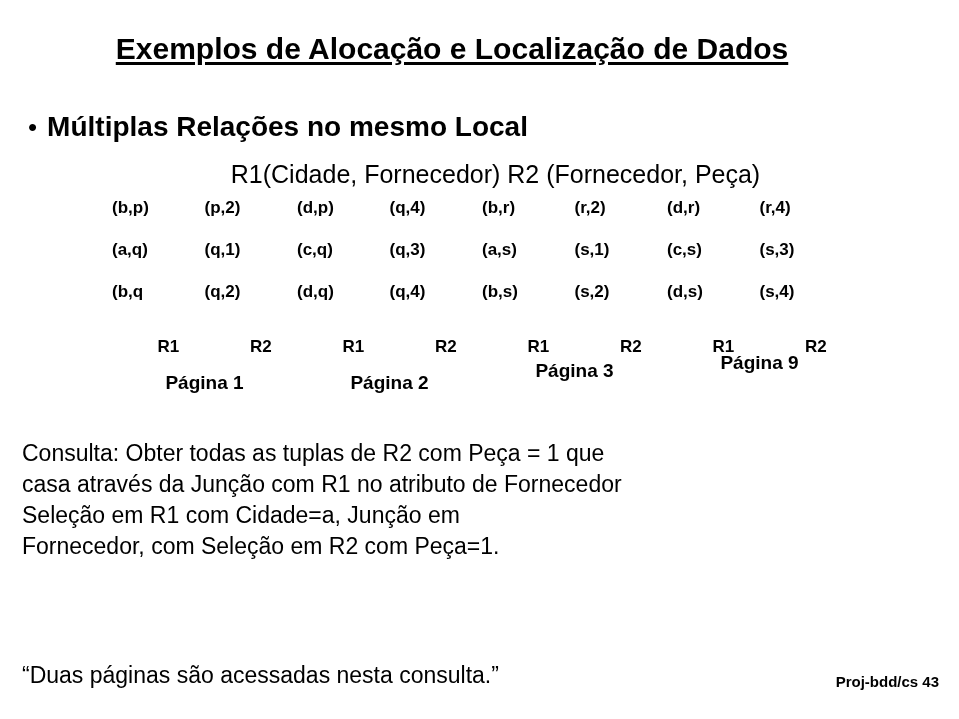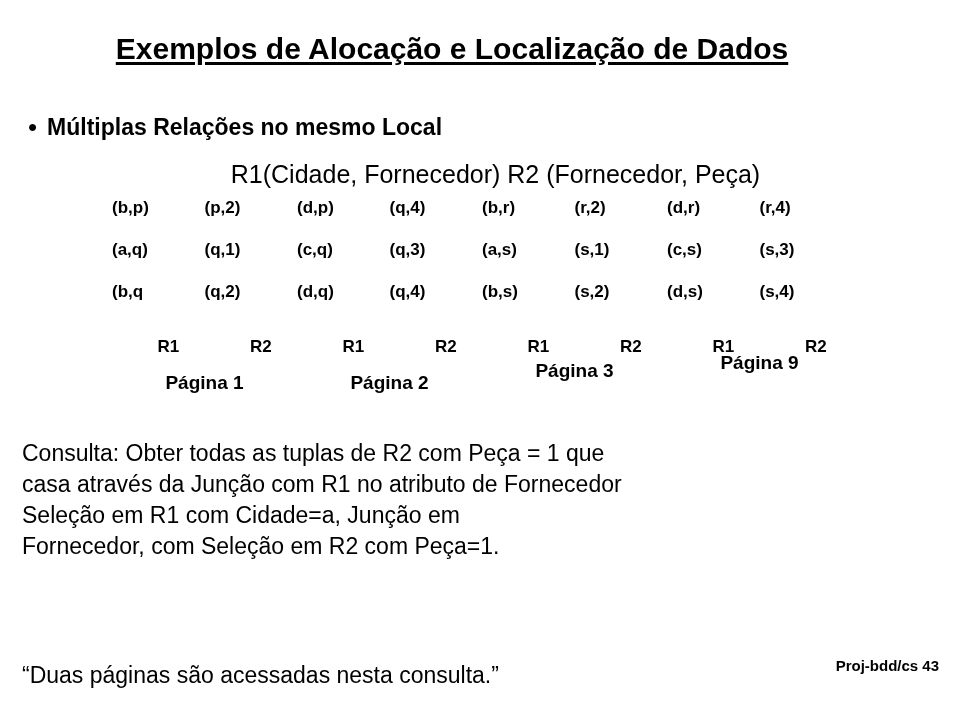--- a/index.html
+++ b/index.html
@@ -45,21 +45,21 @@
     width: 900px;
     display: flex;
     align-items: flex-start;
   }
   .bullet-dot {
     font-size: 26px;
     line-height: 34px;
     margin-right: 10px;
   }
   .bullet-text {
-    font-size: 23px;
+    font-size: 28px;
     font-weight: bold;
     line-height: 34px;
   }
 
   .relations-line {
     position: absolute;
     left: 16px;
     top: 160px;
     width: 959px;
     text-align: center;
@@ -134,21 +134,21 @@
     position: absolute;
     left: 22px;
     top: 662px;
     font-size: 23px;
     white-space: pre;
   }
 
   .footer {
     position: absolute;
     right: 20px;
-    top: 657px;
+    top: 673px;
     font-size: 15px;
     font-weight: bold;
     white-space: nowrap;
     padding-left: 44px;
   }
 </style>
 </head>
 <body>
 
 <div class="slide">

